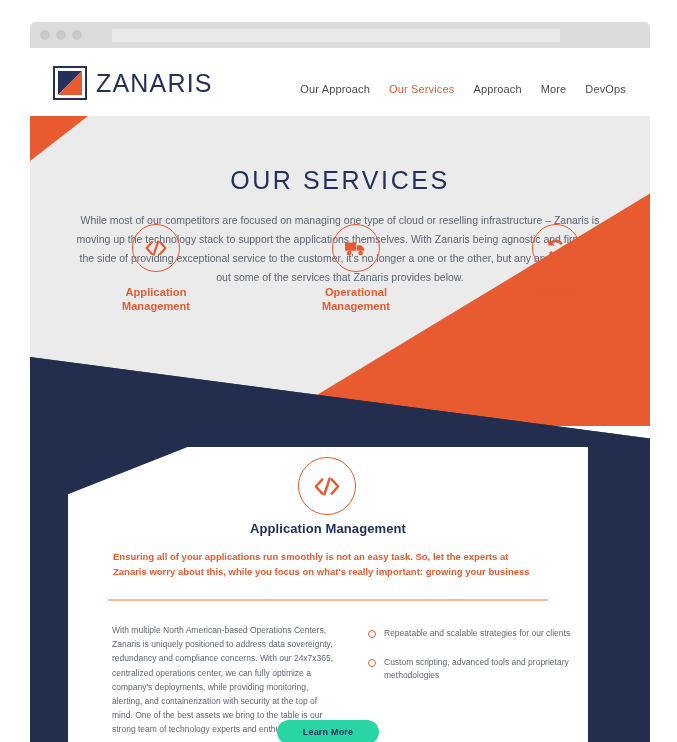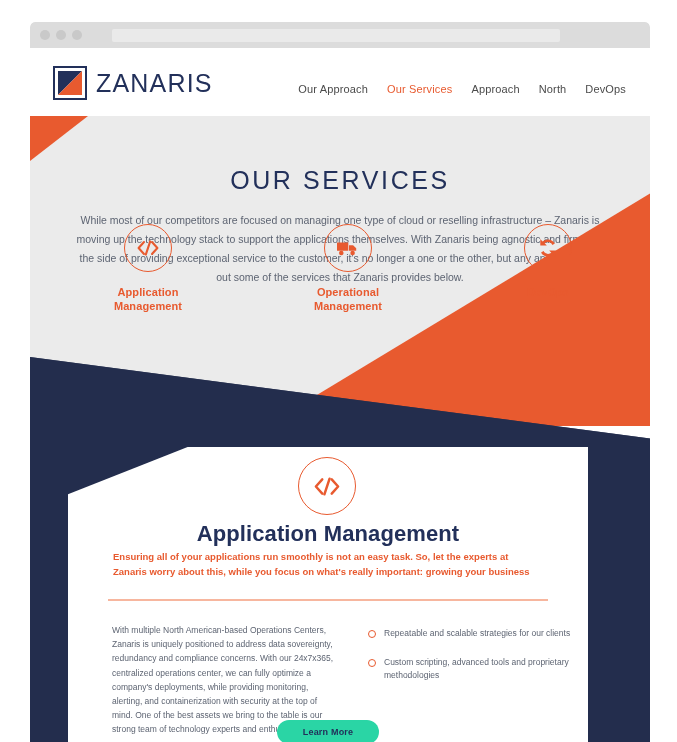--- a/index.html
+++ b/index.html
@@ -159,21 +159,21 @@
     position: absolute;
     left: 45px; top: 95px;
     width: 530px;
     text-align: center;
     font-size: 10.5px;
     line-height: 19px;
     color: #5d6472;
   }
   .services-row {
     position: absolute;
-    left: 8px; top: 176px;
+    left: 16px; top: 176px;
     width: 620px;
     display: flex;
     justify-content: center;
     gap: 90px;
     z-index: 12;
   }
   .service {
     width: 110px;
     text-align: center;
   }
@@ -248,21 +248,21 @@
     display: flex;
     align-items: center;
     justify-content: center;
     z-index: 25;
   }
   .card-title {
     position: absolute;
     left: 0; top: 74px;
     width: 520px;
     text-align: center;
-    font-size: 22px;
+    font-size: 13px;
     font-weight: bold;
     color: #22305a;
     letter-spacing: .1px;
   }
   .card-sub {
     position: absolute;
     left: 45px; top: 102px;
     width: 430px;
     font-size: 9.5px;
     font-weight: bold;
@@ -351,21 +351,21 @@
           <span class="brand-mark">
             <span class="m-navy"></span>
             <span class="m-orange"></span>
           </span>
           <span class="brand-name">ZANARIS</span>
         </div>
         <nav class="site-nav">
           <span class="nav-link">Our Approach</span>
           <span class="nav-link active">Our Services</span>
           <span class="nav-link">Approach</span>
-          <span class="nav-link">North</span>
+          <span class="nav-link">More</span>
           <span class="nav-link">DevOps</span>
         </nav>
       </div>
 
       <div class="hero">
         <div class="hero-corner-tri"></div>
         <div class="hero-title">OUR SERVICES</div>
         <div class="hero-copy">While most of our competitors are focused on managing one type of cloud or reselling infrastructure – Zanaris is moving up the technology stack to support the applications themselves. With Zanaris being agnostic and firmly on the side of providing exceptional service to the customer, it's no longer a one or the other, but any and all. Check out some of the services that Zanaris provides below.</div>
       </div>
 

